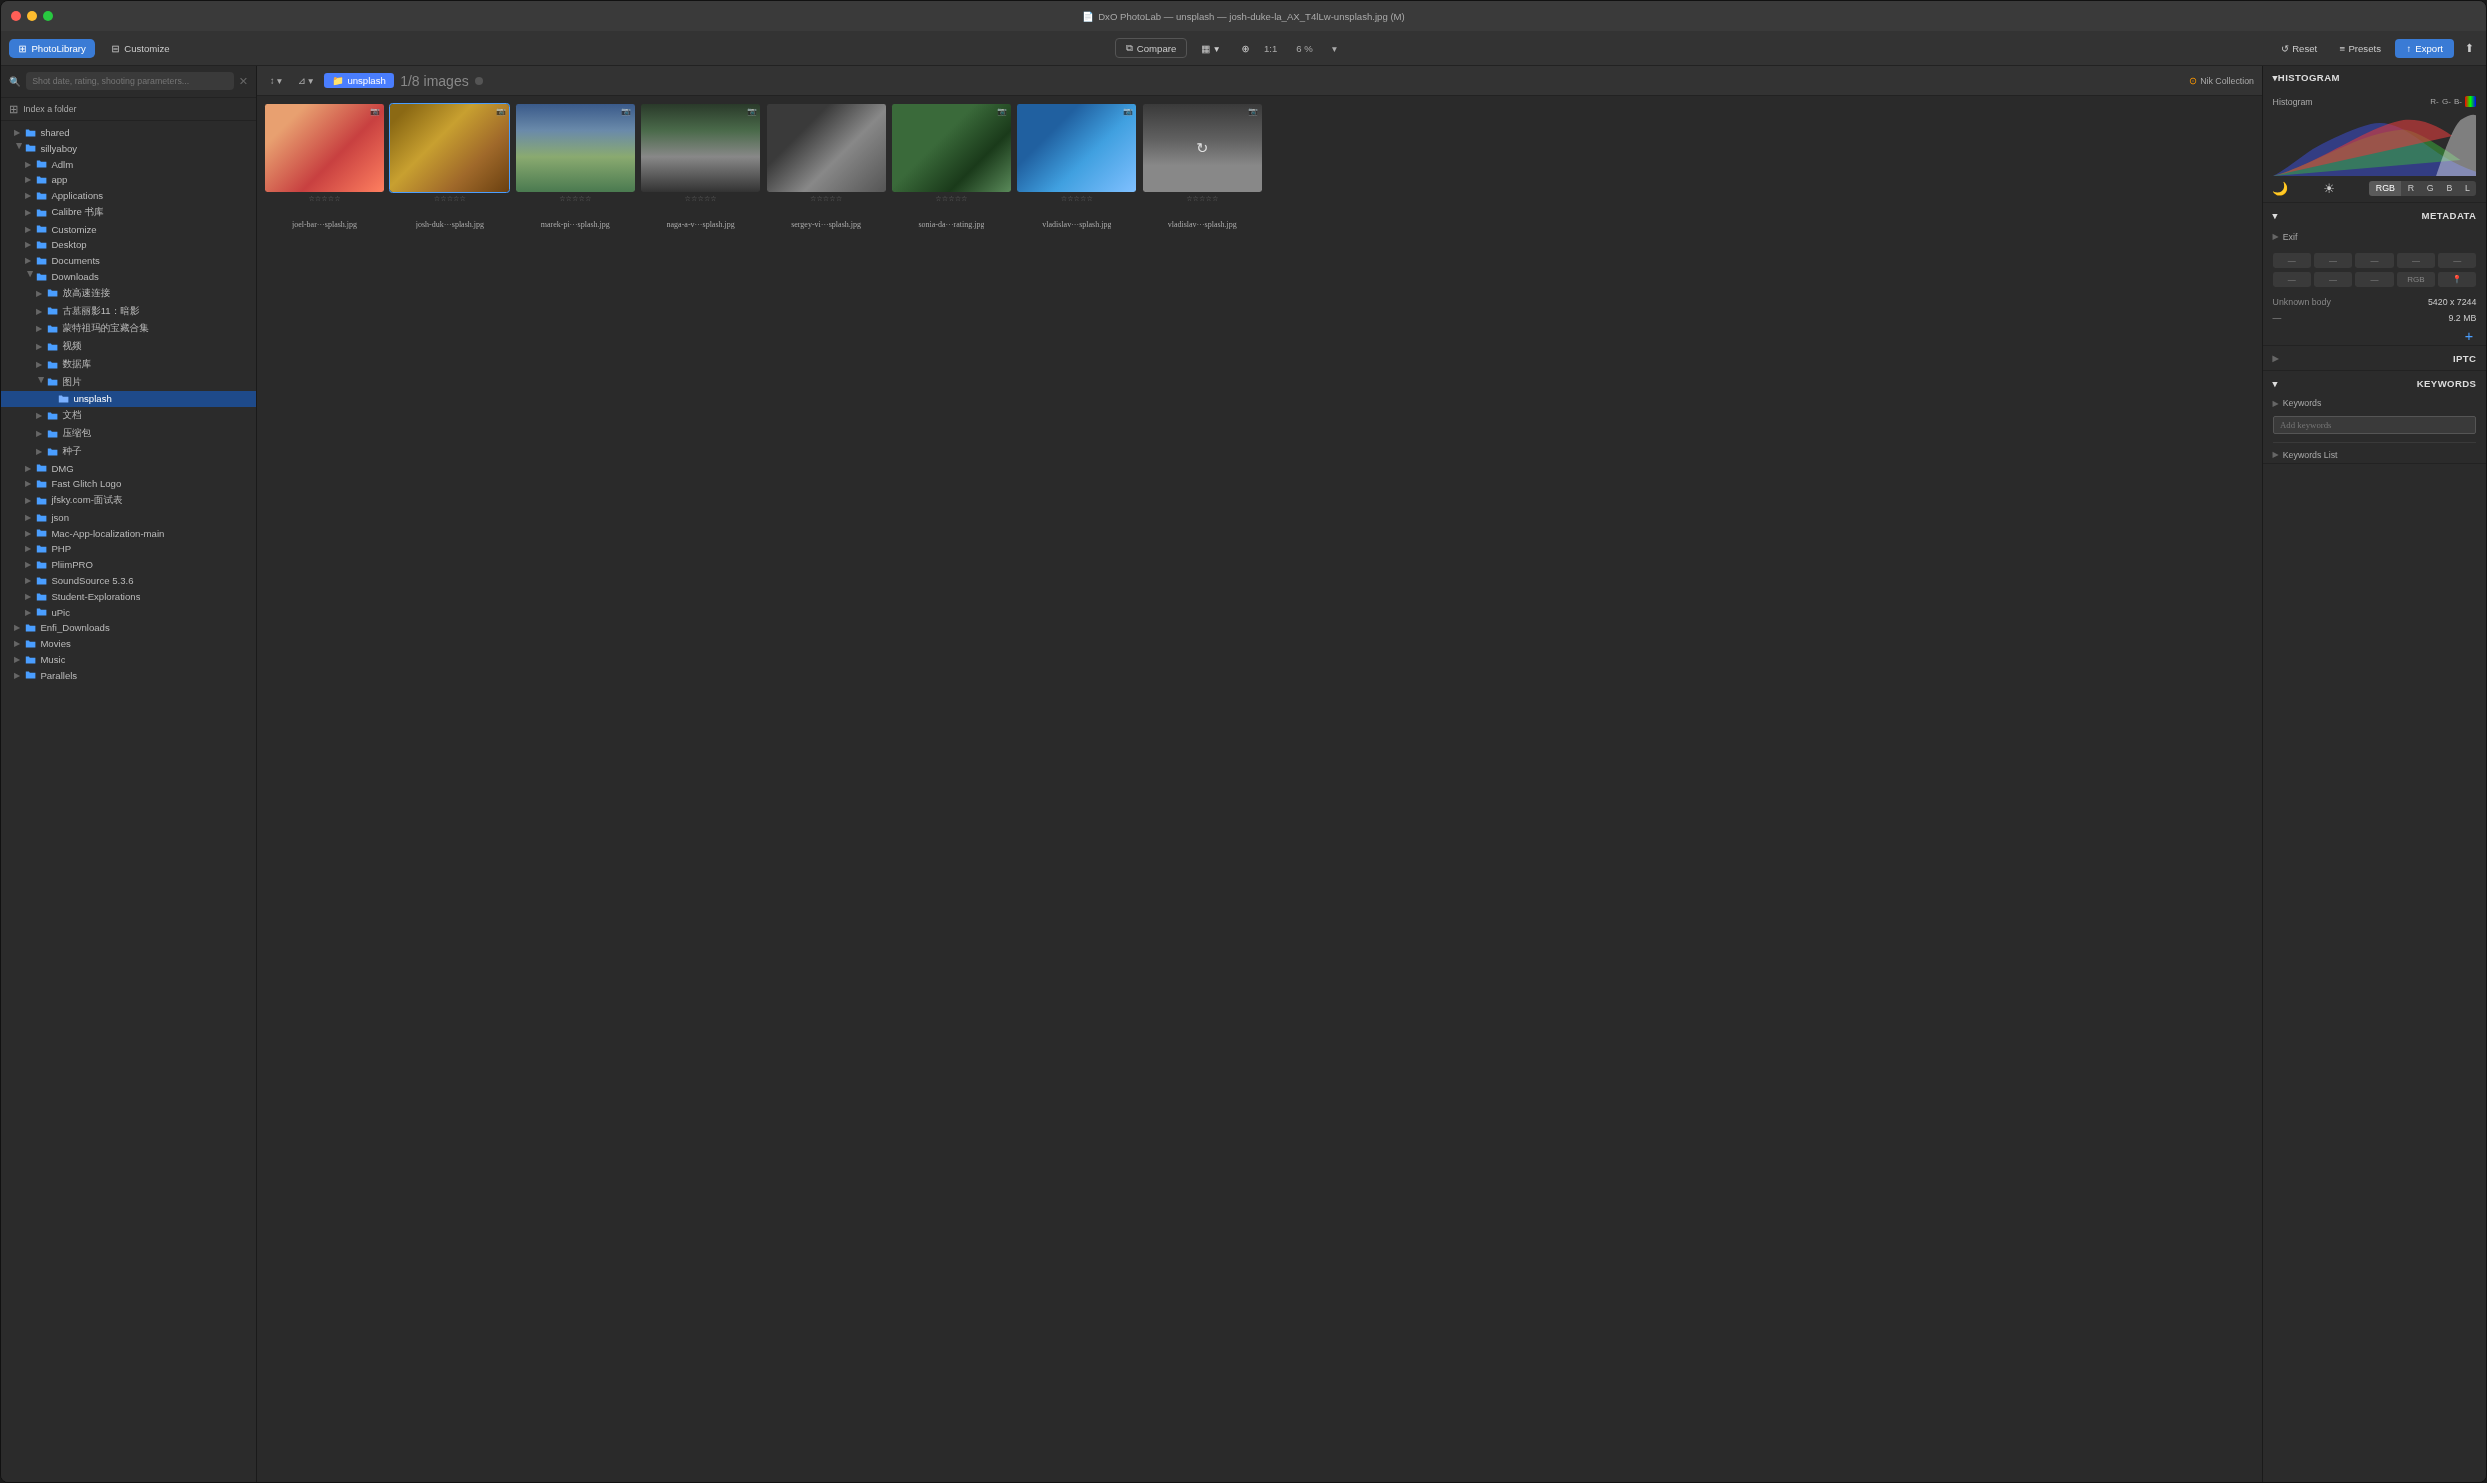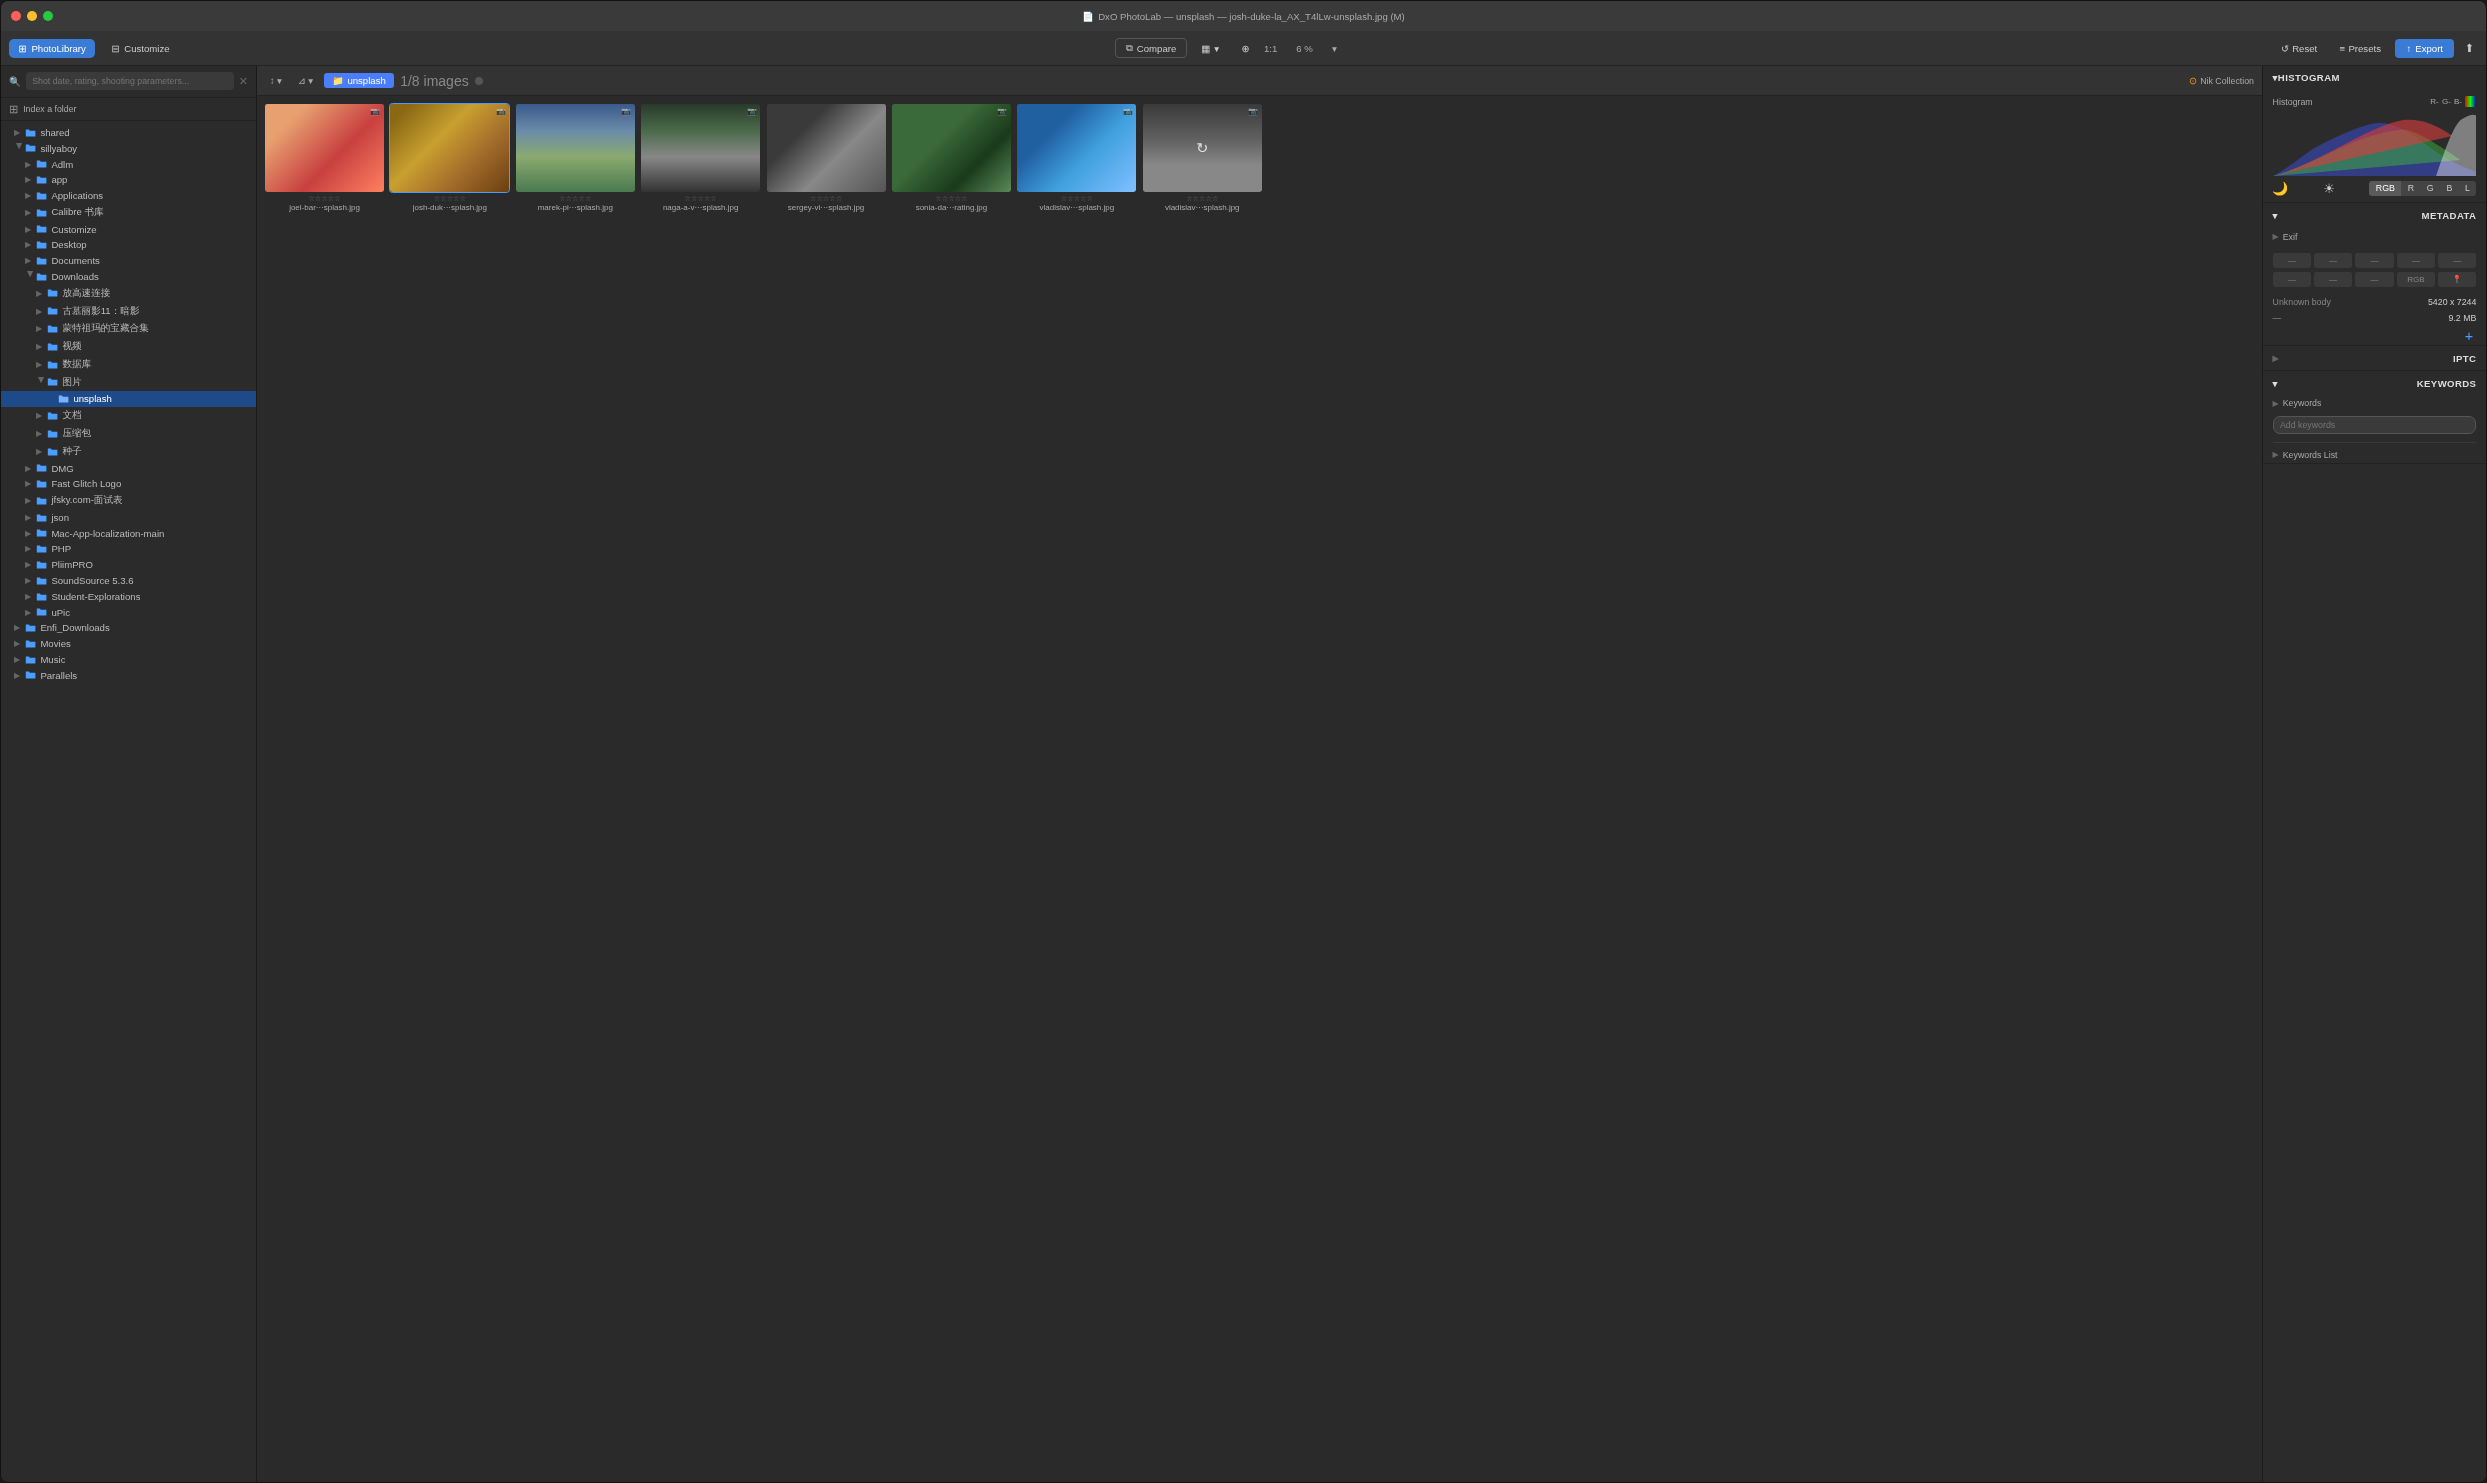--- a/index.html
+++ b/index.html
@@ -405,26 +405,27 @@
 
     .star-rating {
       color: #666;
       font-size: 7.2px;
       margin-top: 2.4px;
     }
 
     .photo-label {
       color: #aaa;
       font-size: 8px;
-      margin-top: 0;
+      margin-top: 17px;
       max-width: 119px;
       overflow: hidden;
       text-overflow: ellipsis;
       white-space: nowrap;
       text-align: right;
+      font-family: Liberation Serif, serif;
     }
 
     
     .right-panel {
       width: 224px;
       background: #2b2b2b;
       border-left: 0.8px solid #1a1a1a;
       display: flex;
       flex-direction: column;
       flex-shrink: 0;
@@ -554,25 +555,26 @@
     .keywords-input-row {
       padding: 4.8px 9.6px;
       display: flex;
       align-items: center;
     }
 
     .keywords-input {
       width: 100%;
       background: #3a3a3a;
       border: 0.8px solid #555;
-      border-radius: 7px;
+      border-radius: 2px;
       padding: 3.2px 6.4px;
       color: #888;
       font-size: 8.8px;
       outline: none;
+      font-family: Liberation Serif, serif;
     }
 
     .add-btn {
       background: transparent;
       border: none;
       color: #4a9eff;
       cursor: pointer;
       font-size: 14.4px;
       padding: 0 3.2px;
     }

